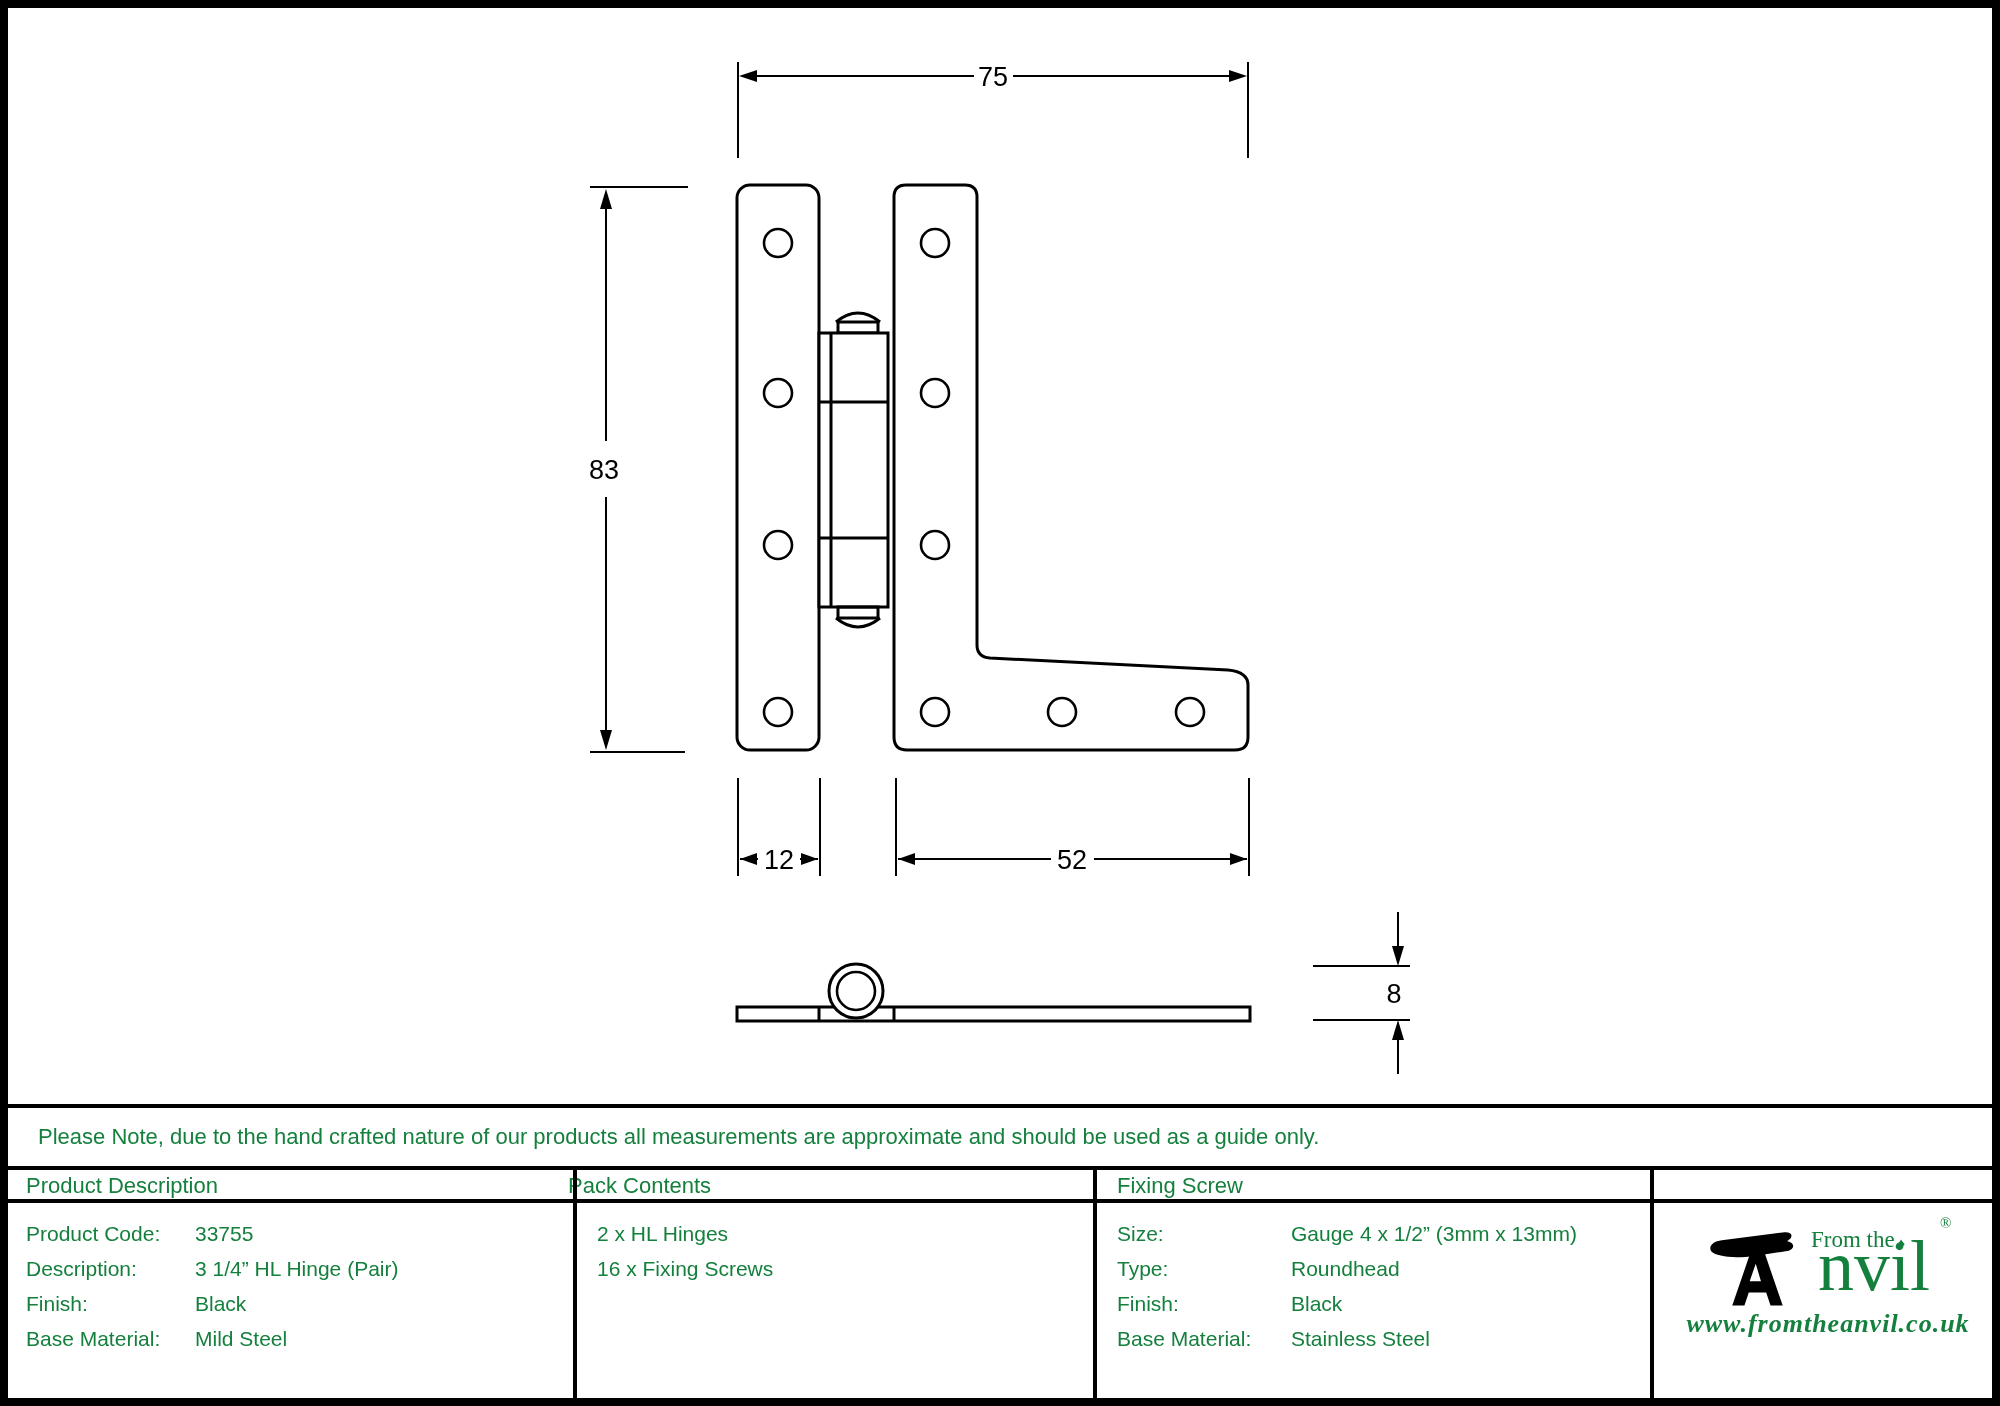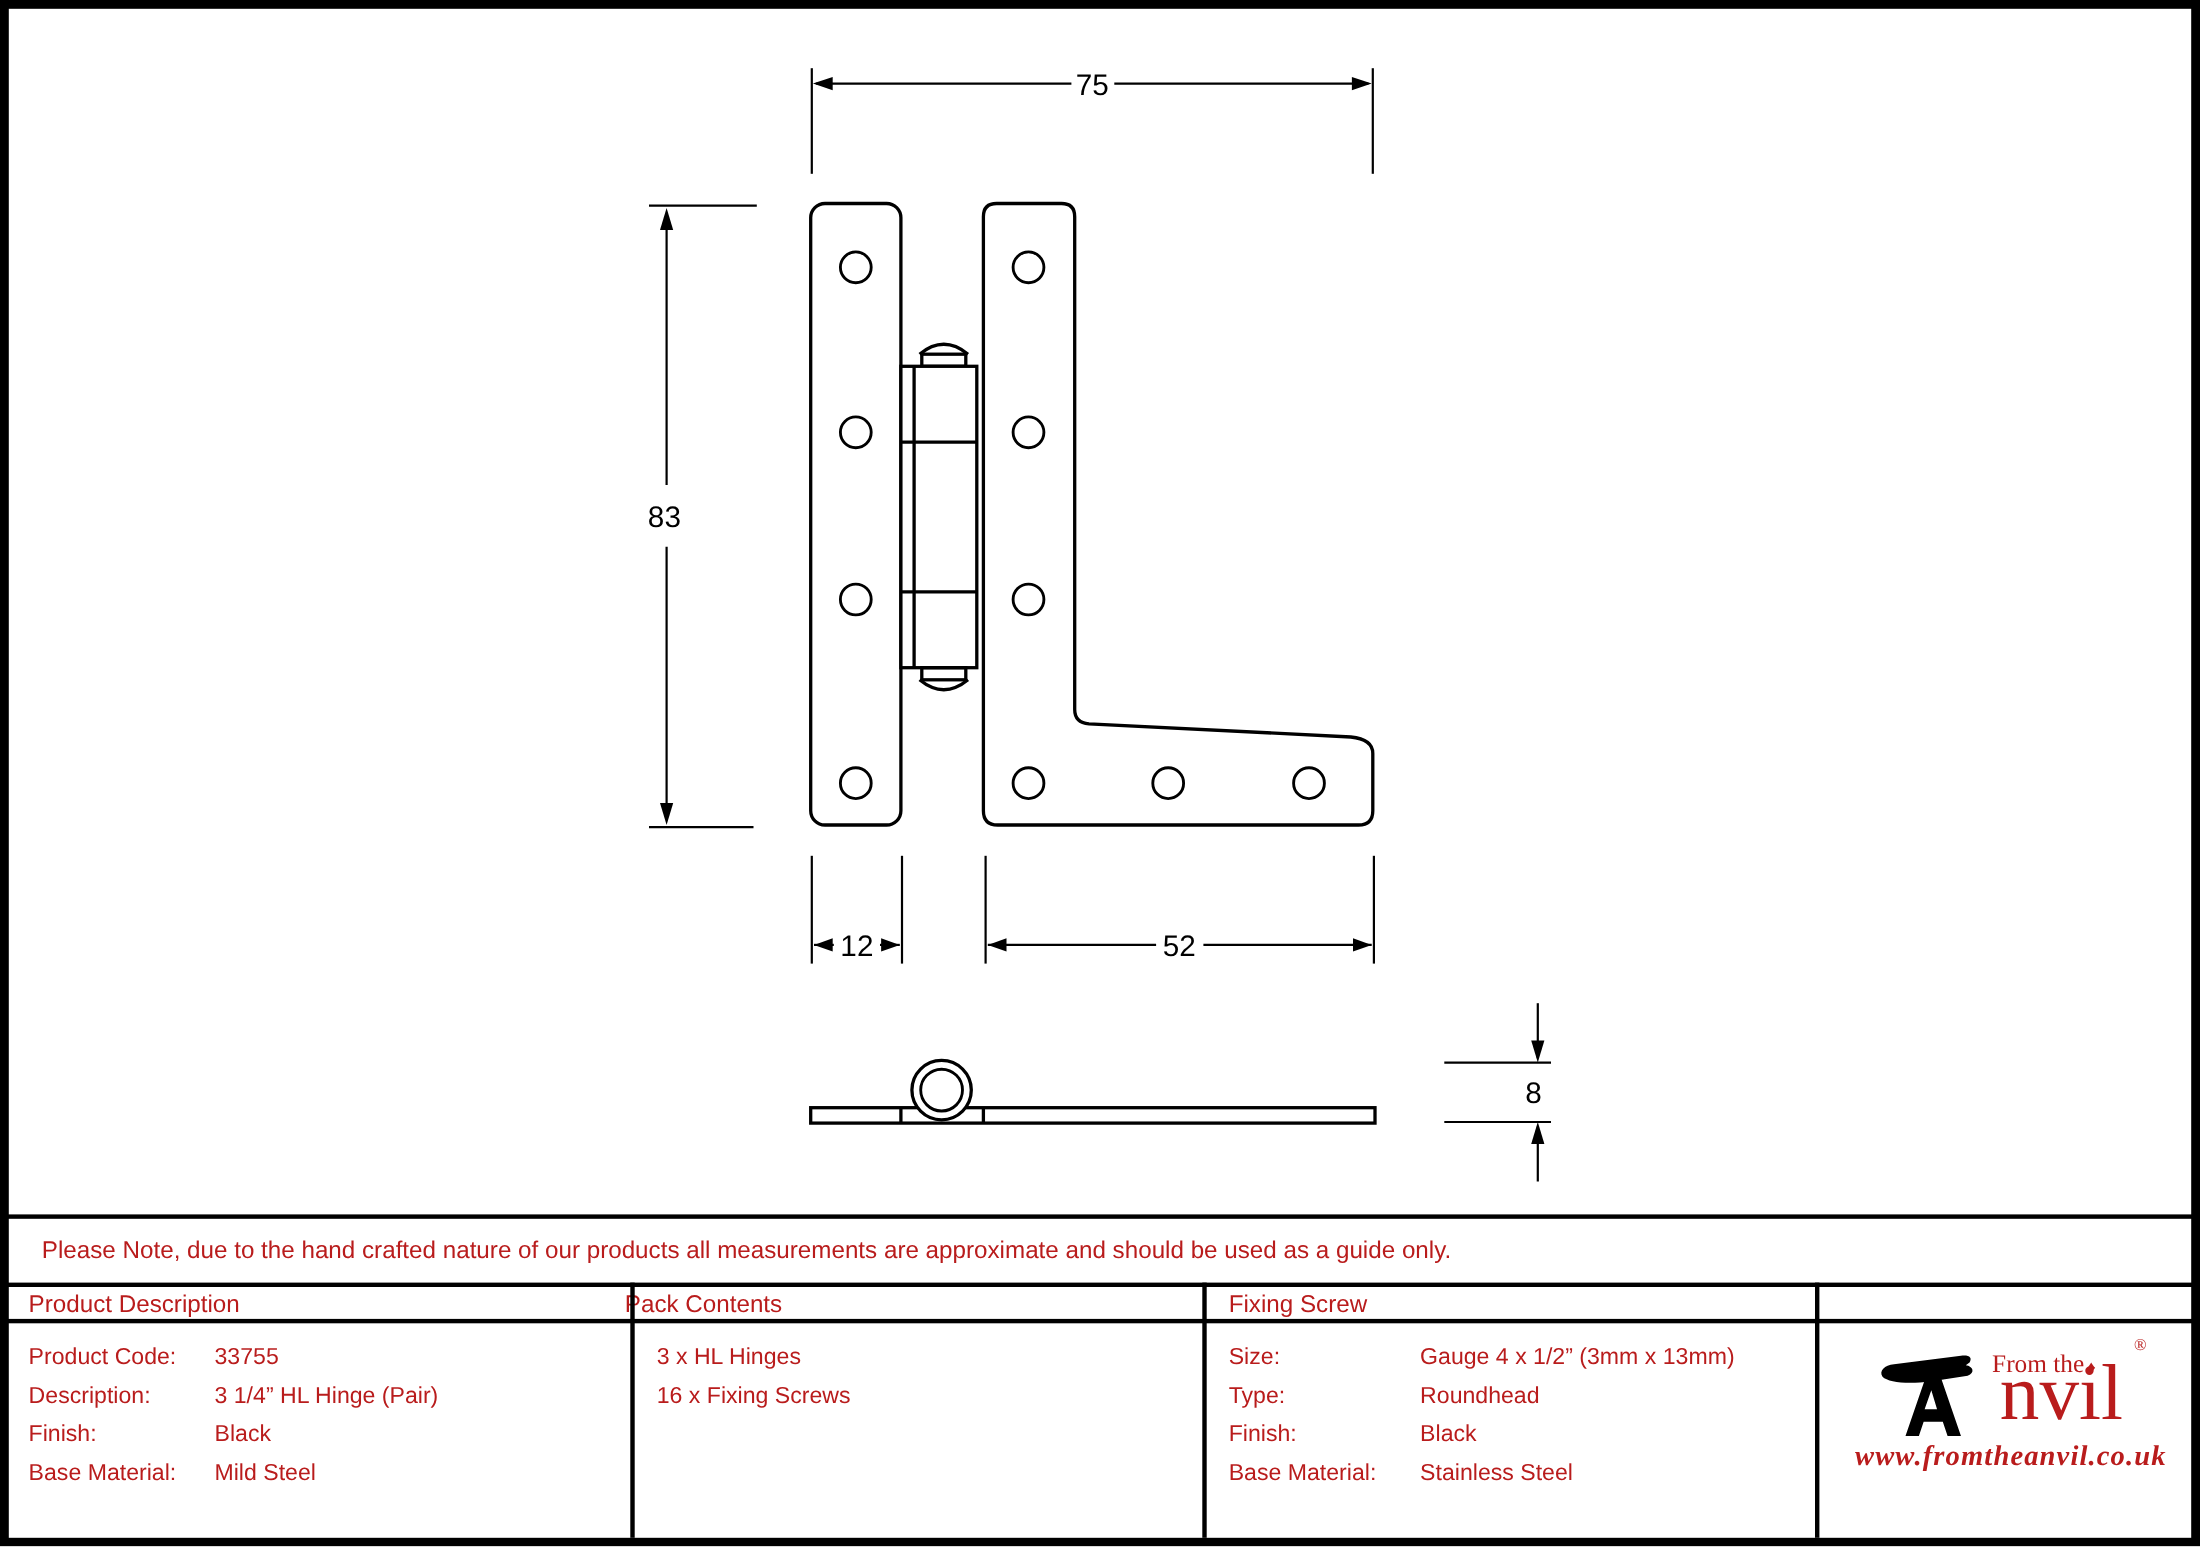--- a/index.html
+++ b/index.html
@@ -1,18 +1,18 @@
 <!DOCTYPE html>
 <html><head>
 <meta charset="utf-8">
 <style>
   html,body{margin:0;padding:0;background:#fff;}
   .page{
     position:relative;width:2000px;height:1406px;background:#fff;
-    font-family:"Liberation Sans",sans-serif;color:#b91c1c;overflow:hidden;
+    font-family:"Liberation Sans",sans-serif;color:#15803d;overflow:hidden;
   }
   .frame{position:absolute;inset:0;border:8px solid #000;pointer-events:none;}
   .drawing-svg{position:absolute;left:0;top:0;width:2000px;height:1104px;}
 
   
   .note-row{
     position:absolute;left:0;right:0;top:1104px;height:62px;
     border-top:4px solid #000;box-sizing:border-box;
     display:flex;align-items:center;padding-left:38px;
     font-size:22px;
@@ -182,21 +182,21 @@
     <span>33755</span>
     <span>Description:</span>
     <span>3 1/4” HL Hinge (Pair)</span>
     <span>Finish:</span>
     <span>Black</span>
     <span>Base Material:</span>
     <span>Mild Steel</span>
   </div>
 
   <div class="pack-list">
-    <div>3 x HL Hinges</div>
+    <div>2 x HL Hinges</div>
     <div>16 x Fixing Screws</div>
   </div>
 
   <div class="spec-grid col-screw">
     <span>Size:</span>
     <span>Gauge 4 x 1/2” (3mm x 13mm)</span>
     <span>Type:</span>
     <span>Roundhead</span>
     <span>Finish:</span>
     <span>Black</span>

